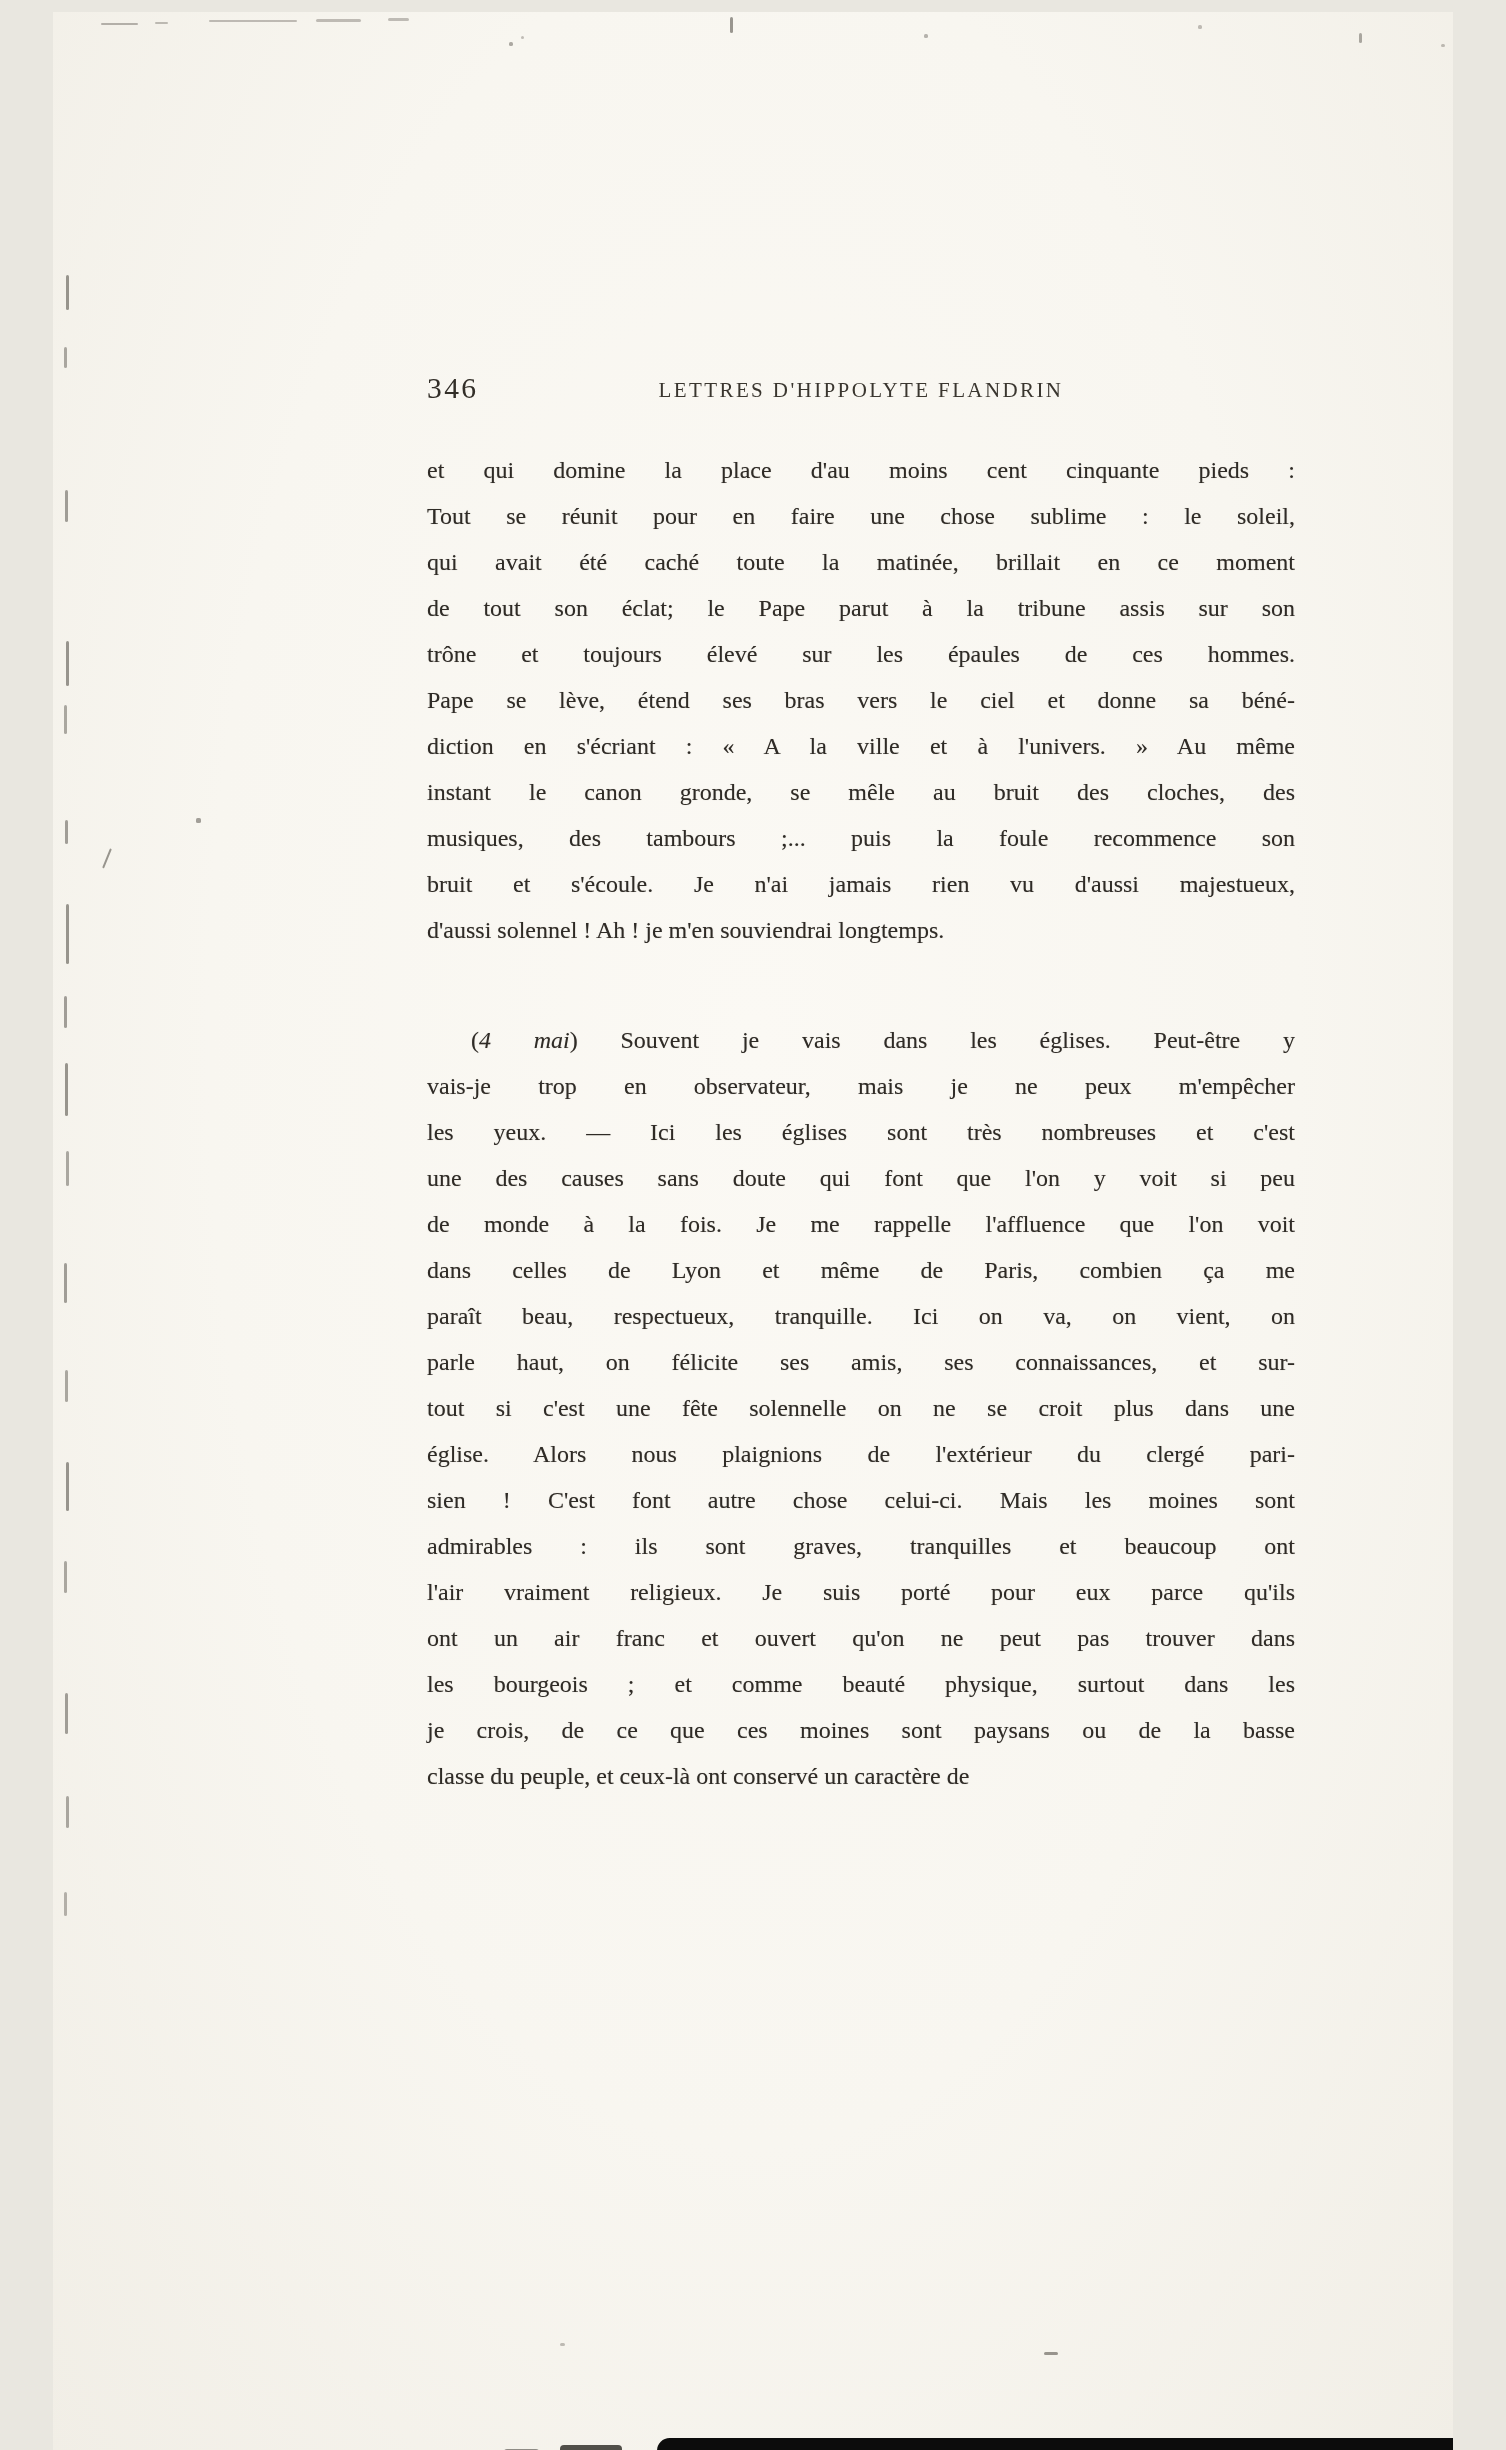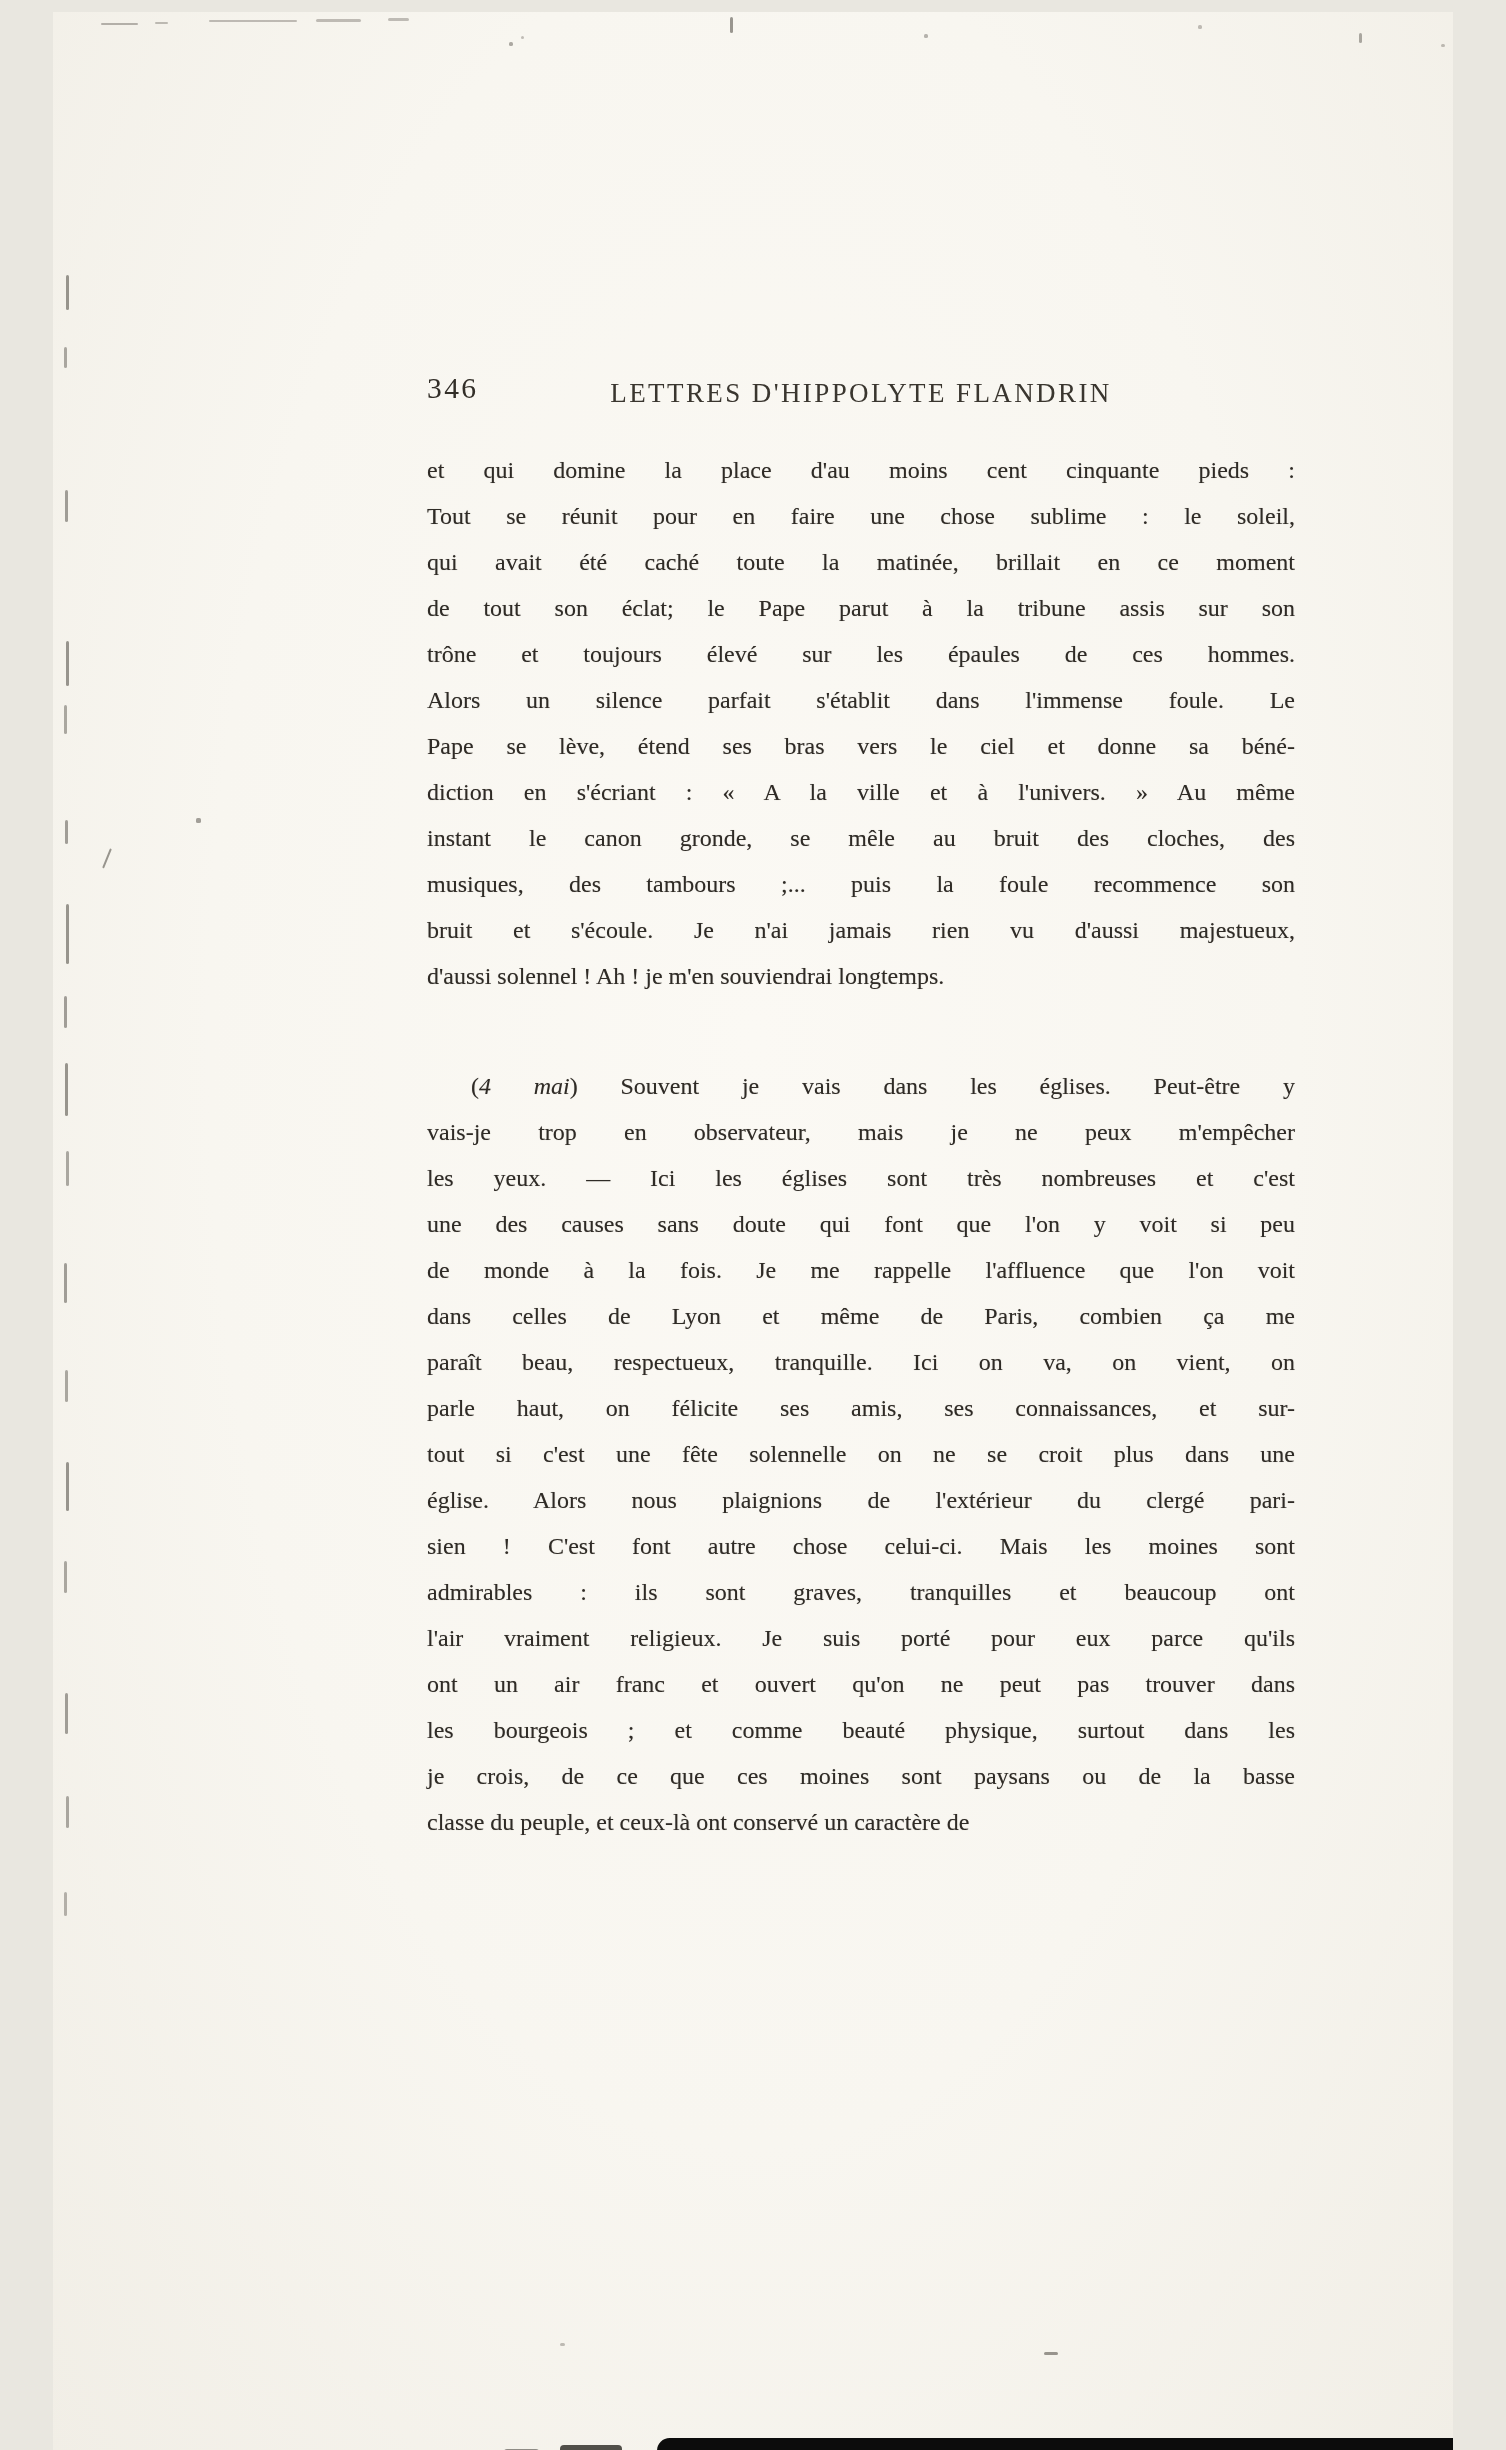--- a/index.html
+++ b/index.html
@@ -31,21 +31,21 @@
     top: 0;
     font-size: 29.5px;
     letter-spacing: 2.4px;
     color: #332f29;
   }
   .running-title {
     position: absolute;
     left: 50%;
     top: 5.6px;
     transform: translateX(-50%);
-    font-size: 27px;
+    font-size: 21px;
     letter-spacing: 2.4px;
     white-space: nowrap;
     color: #3a362f;
   }
   .text-block {
     position: absolute;
     top: 435px;
     left: 374px;
     width: 868px;
     font-size: 24px;
@@ -100,21 +100,20 @@
     <span class="running-title">LETTRES D'HIPPOLYTE FLANDRIN</span>
   </div>
 
   <div class="text-block">
       <div class="paragraph">
         <div class="line">et qui domine la place d'au moins cent cinquante pieds :</div>
         <div class="line">Tout se réunit pour en faire une chose sublime : le soleil,</div>
         <div class="line">qui avait été caché toute la matinée, brillait en ce moment</div>
         <div class="line">de tout son éclat; le Pape parut à la tribune assis sur son</div>
         <div class="line">trône et toujours élevé sur les épaules de ces hommes.</div>
-        <div class="line">Alors un silence parfait s'établit dans l'immense foule. Le</div>
         <div class="line">Pape se lève, étend ses bras vers le ciel et donne sa béné-</div>
         <div class="line">diction en s'écriant : « A la ville et à l'univers. » Au même</div>
         <div class="line">instant le canon gronde, se mêle au bruit des cloches, des</div>
         <div class="line">musiques, des tambours ;... puis la foule recommence son</div>
         <div class="line">bruit et s'écoule. Je n'ai jamais rien vu d'aussi majestueux,</div>
         <div class="line last-line">d'aussi solennel ! Ah ! je m'en souviendrai longtemps.</div>
       </div>
       <div class="paragraph">
         <div class="line indented"><span>(</span><span class="italic">4 mai</span><span>) Souvent je vais dans les églises. Peut-être y</span></div>
         <div class="line">vais-je trop en observateur, mais je ne peux m'empêcher</div>

